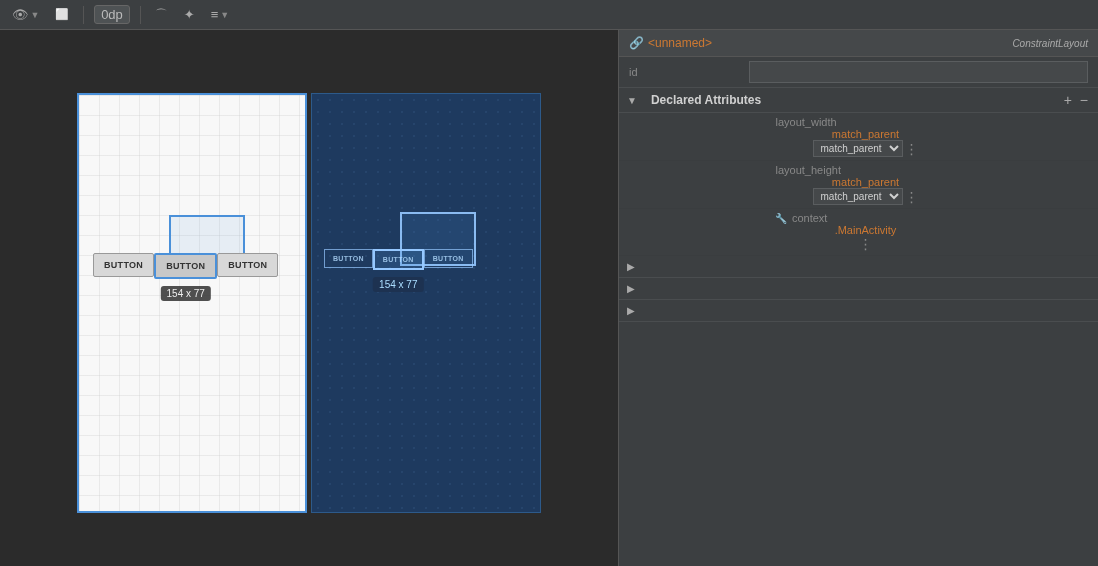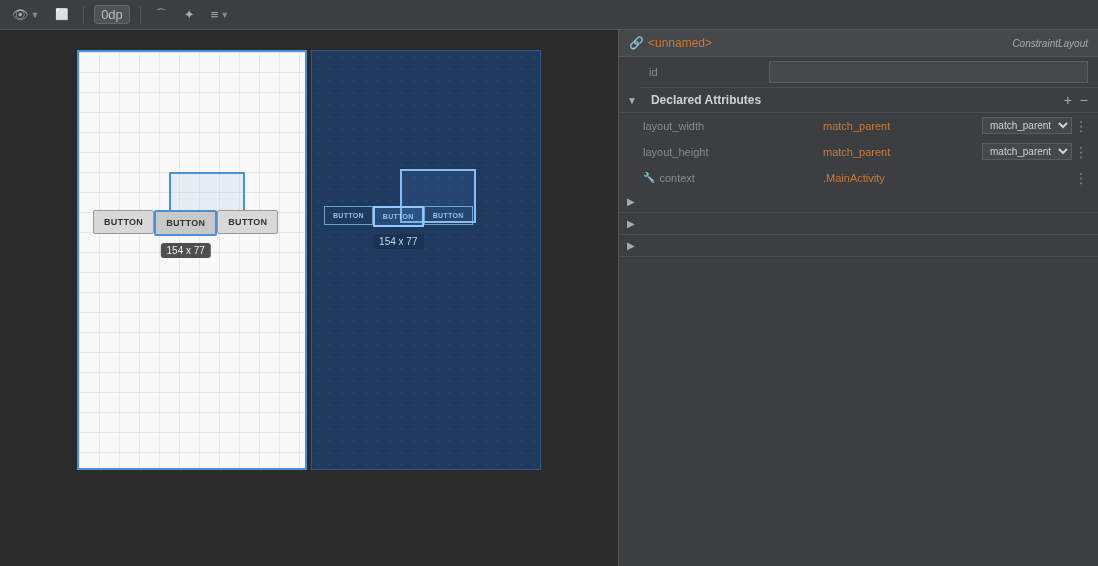--- a/index.html
+++ b/index.html
@@ -53,21 +53,21 @@
     }
 
     
     .canvas-area {
       flex: 1;
       display: flex;
       gap: 0;
       padding: 10px;
       background: #2b2b2b;
       overflow: hidden;
-      align-items: flex-start;
+      align-items: center;
       justify-content: center;
       padding-top: 20px;
     }
 
     
     .design-panel {
       width: 230px;
       height: 420px;
       background: #ffffff;
       border: 2px solid #4a90d9;
@@ -238,21 +238,20 @@
       font-style: italic;
     }
 
     
     .id-row {
       display: flex;
       align-items: center;
       padding: 4px 10px;
       border-bottom: 1px solid #4a4d4f;
       background: #3c3f41;
-      margin-left: 20px;
     }
     .id-label {
       color: #888;
       font-size: 11px;
       width: 120px;
     }
     .id-input {
       flex: 1;
       background: #45484a;
       border: 1px solid #5a5d5f;
@@ -299,20 +298,21 @@
       line-height: 1;
     }
 
     
     .attr-row {
       display: flex;
       align-items: center;
       padding: 3px 10px 3px 24px;
       border-bottom: 1px solid #3a3d3f;
       min-height: 26px;
+      flex-direction: column;
     }
     .attr-name {
       width: 180px;
       color: #888;
       font-size: 11px;
       display: flex;
       align-items: center;
       gap: 4px;
     }
     .attr-name .icon-wrench {

